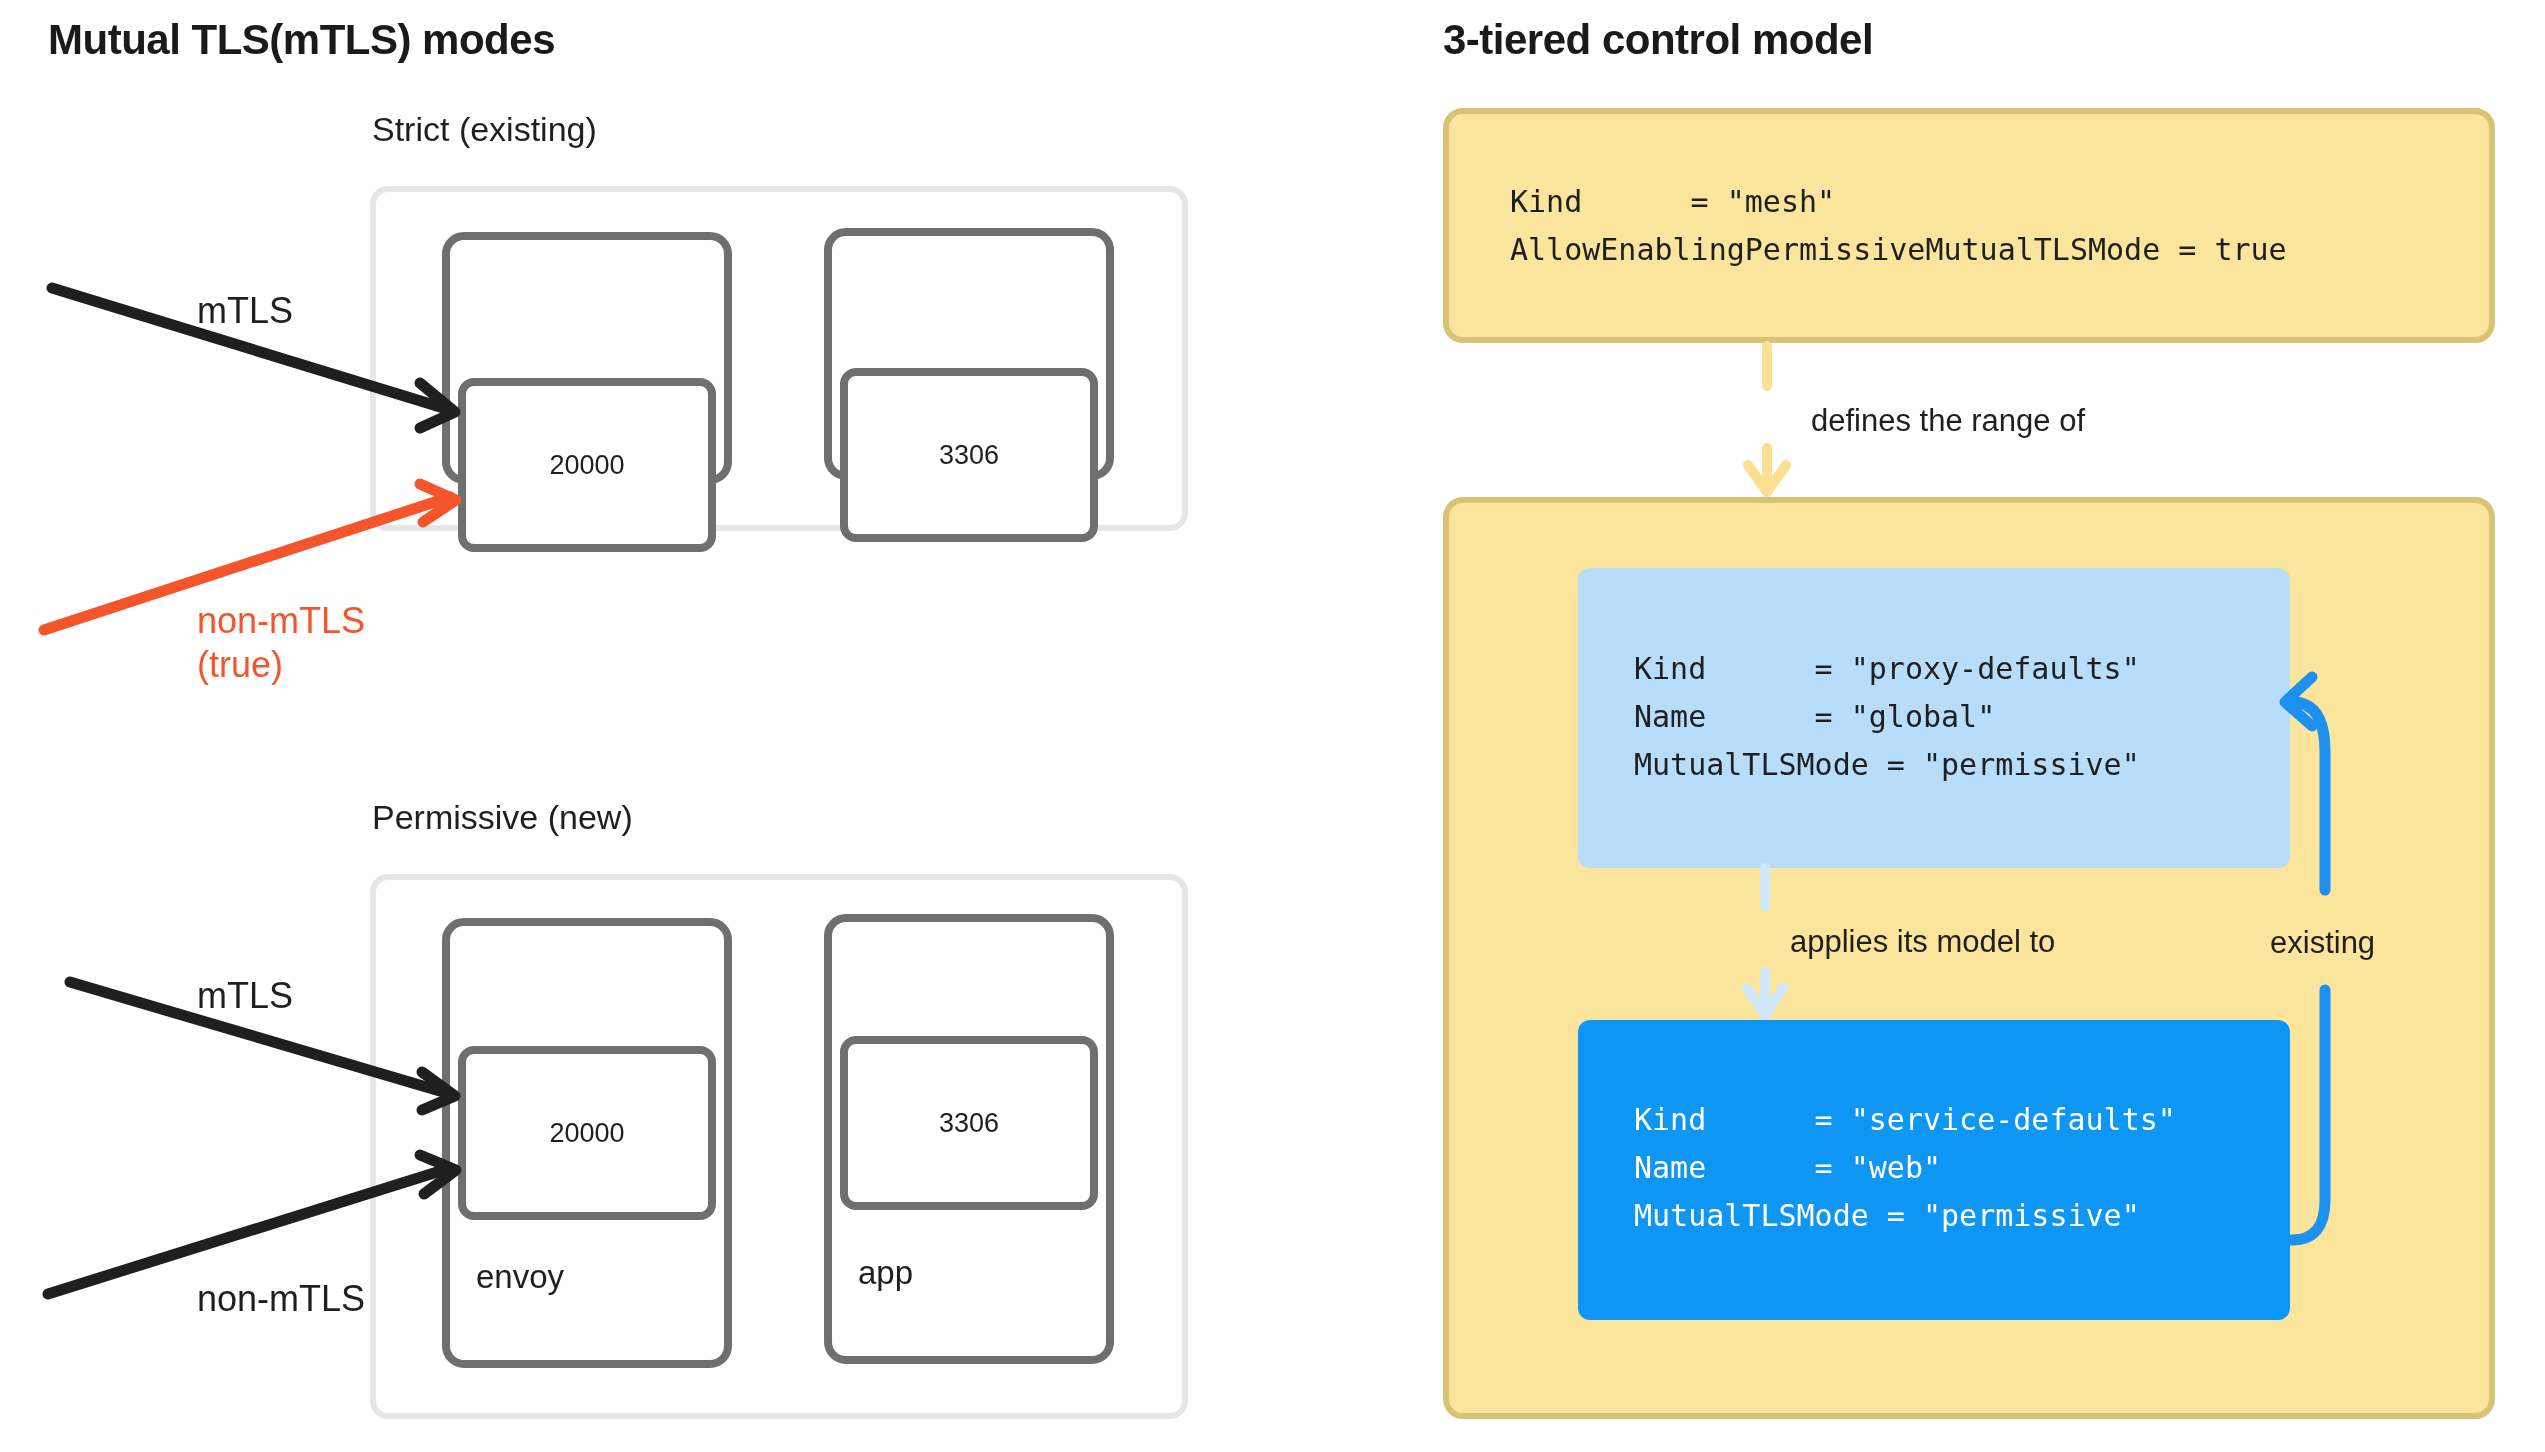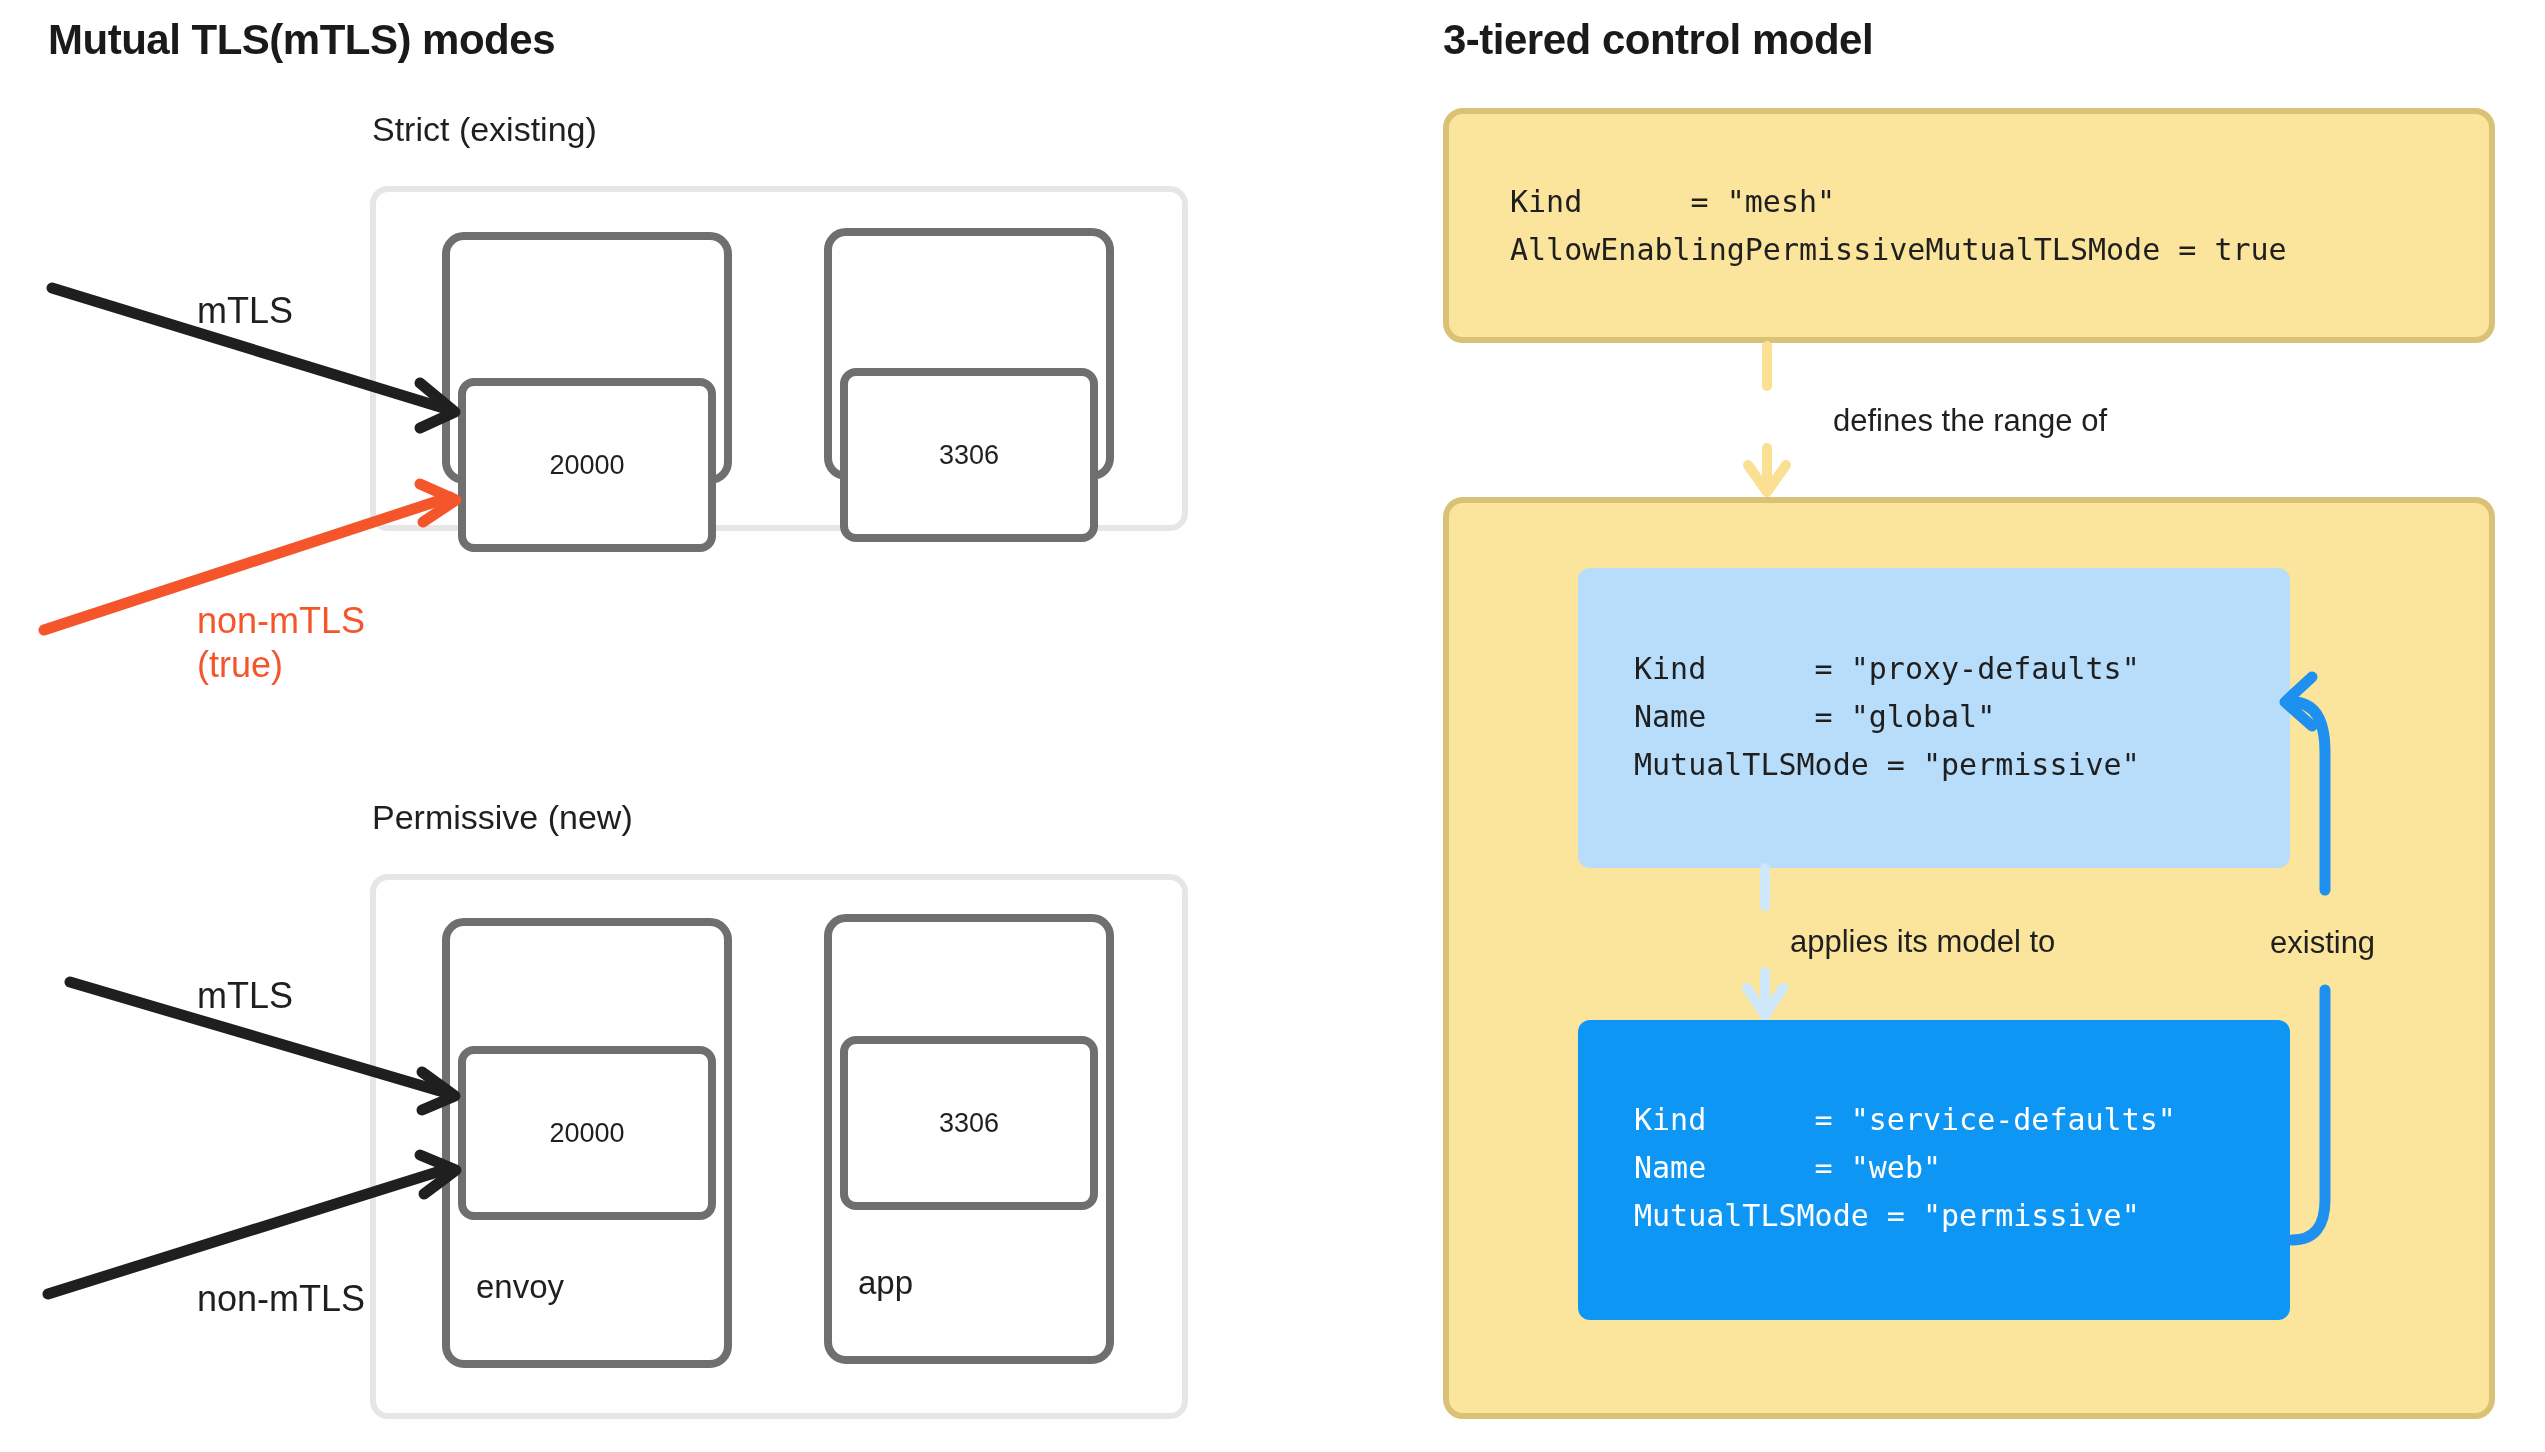--- a/index.html
+++ b/index.html
@@ -53,21 +53,21 @@
   .container-box {
     position: absolute;
     border: 8px solid #6f6f6f;
     border-radius: 22px;
     box-sizing: border-box;
     background: #ffffff;
   }
   .container-label {
     position: absolute;
     left: 26px;
-    bottom: 54px;
+    bottom: 64px;
     font-size: 33px;
     color: #1f1f1f;
     white-space: nowrap;
   }
   
   .port-box {
     position: absolute;
     border: 8px solid #6f6f6f;
     border-radius: 16px;
     box-sizing: border-box;
@@ -171,21 +171,21 @@
     color: #ffffff;
   }
 
   
   .rel-label {
     position: absolute;
     font-size: 31px;
     color: #1f1f1f;
     white-space: nowrap;
   }
-  #defines-label { left: 1811px; top: 403px; margin-left: 22px; }
+  #defines-label { left: 1811px; top: 403px; }
   #applies-label { left: 1790px; top: 924px; }
   #overrides-label {
     left: 2270px;
     top: 925px;
   }
 
   
   #right-arrows {
     position: absolute;
     left: 1400px; top: 0;

